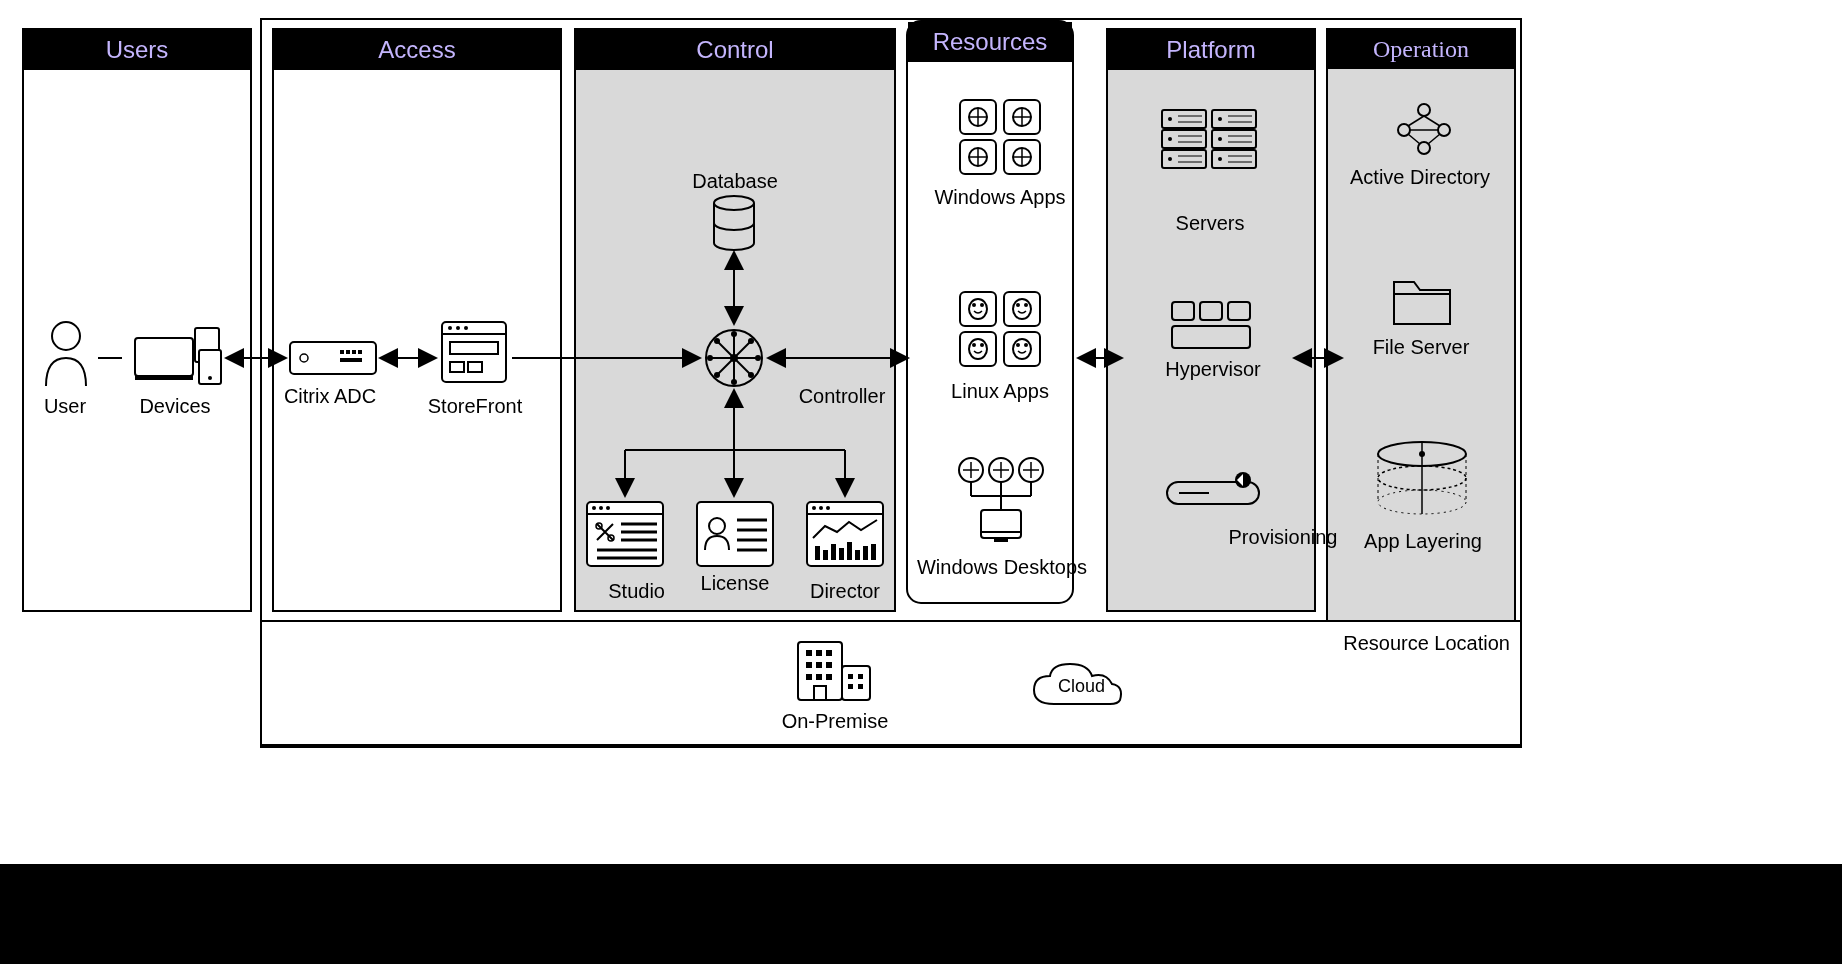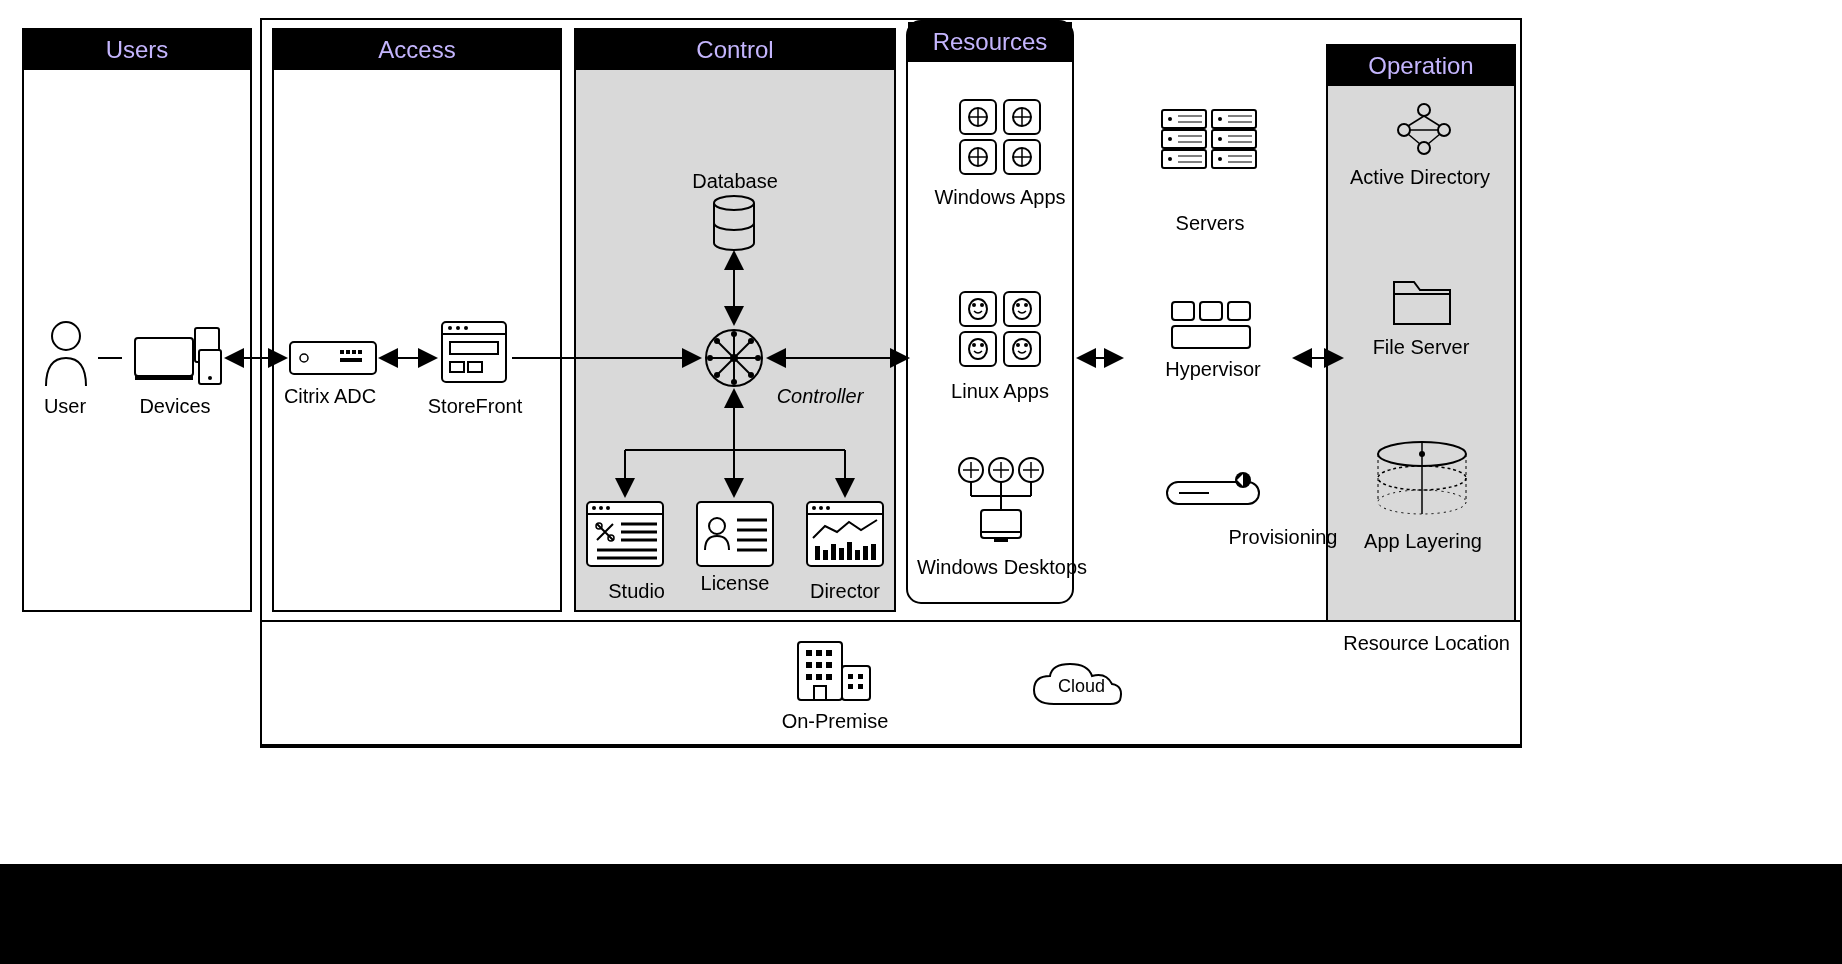--- a/index.html
+++ b/index.html
@@ -31,22 +31,25 @@
 </div>
 
 <div class="section gray" style="left:574px; top:28px; width:322px; height:584px;">
   <div class="section-header">Control</div>
 </div>
 
 <div class="section" style="left:906px; top:20px; width:168px; height:584px;border-radius:15px;">
   <div class="section-header">Resources</div>
 </div>
 
-
-<div class="section gray" style="left:1326px; top:44px; width:190px; height:628px;">
+<div class="section gray" style="left:1106px; top:28px; width:210px; height:584px;">
+  <div class="section-header">Platform</div>
+</div>
+
+<div class="section gray" style="left:1326px; top:28px; width:190px; height:628px;font-family:Liberation Serif, serif;">
   <div class="section-header">Operation</div>
 </div>
 
 <div class="icon-box" style="left:38px; top:318px;">
 <svg width="56" height="70" viewBox="0 0 56 70">
         <circle cx="28" cy="18" r="14" fill="none" stroke="#000" stroke-width="2"></circle>
         <path d="M8 68 Q8 40 28 40 Q48 40 48 68" fill="none" stroke="#000" stroke-width="2"></path>
       </svg>
 </div>
 <div class="label" style="left:30px; top:395px; width:70px;">User</div>
@@ -113,21 +116,21 @@
 <line x1="30" y1="30" x2="13" y2="13" stroke="#000" stroke-width="2"></line>
         <circle cx="13" cy="13" r="3" fill="#000"></circle>
 <line x1="30" y1="30" x2="47" y2="13" stroke="#000" stroke-width="2"></line>
         <circle cx="47" cy="13" r="3" fill="#000"></circle>
 <line x1="30" y1="30" x2="13" y2="47" stroke="#000" stroke-width="2"></line>
         <circle cx="13" cy="47" r="3" fill="#000"></circle>
 <line x1="30" y1="30" x2="47" y2="47" stroke="#000" stroke-width="2"></line>
         <circle cx="47" cy="47" r="3" fill="#000"></circle>
 </svg>
 </div>
-<div class="label" style="left:770px; top:385px; width:100px;font-style:italic;">Controller</div>
+<div class="label" style="left:792px; top:385px; width:100px;">Controller</div>
 
 <div class="icon-box" style="left:585px; top:500px;">
 <svg width="80" height="68" viewBox="0 0 80 68">
         <rect x="2" y="2" width="76" height="64" rx="4" fill="#fff" stroke="#000" stroke-width="2"></rect>
         <line x1="2" y1="14" x2="78" y2="14" stroke="#000" stroke-width="2"></line>
         <circle cx="9" cy="8" r="2" fill="#000"></circle>
         <circle cx="16" cy="8" r="2" fill="#000"></circle>
         <circle cx="23" cy="8" r="2" fill="#000"></circle>
 <path d="M12 24 L28 40 M28 24 L12 40" stroke="#000" stroke-width="2"></path>
         <circle cx="14" cy="26" r="3" fill="none" stroke="#000" stroke-width="1.5"></circle>

